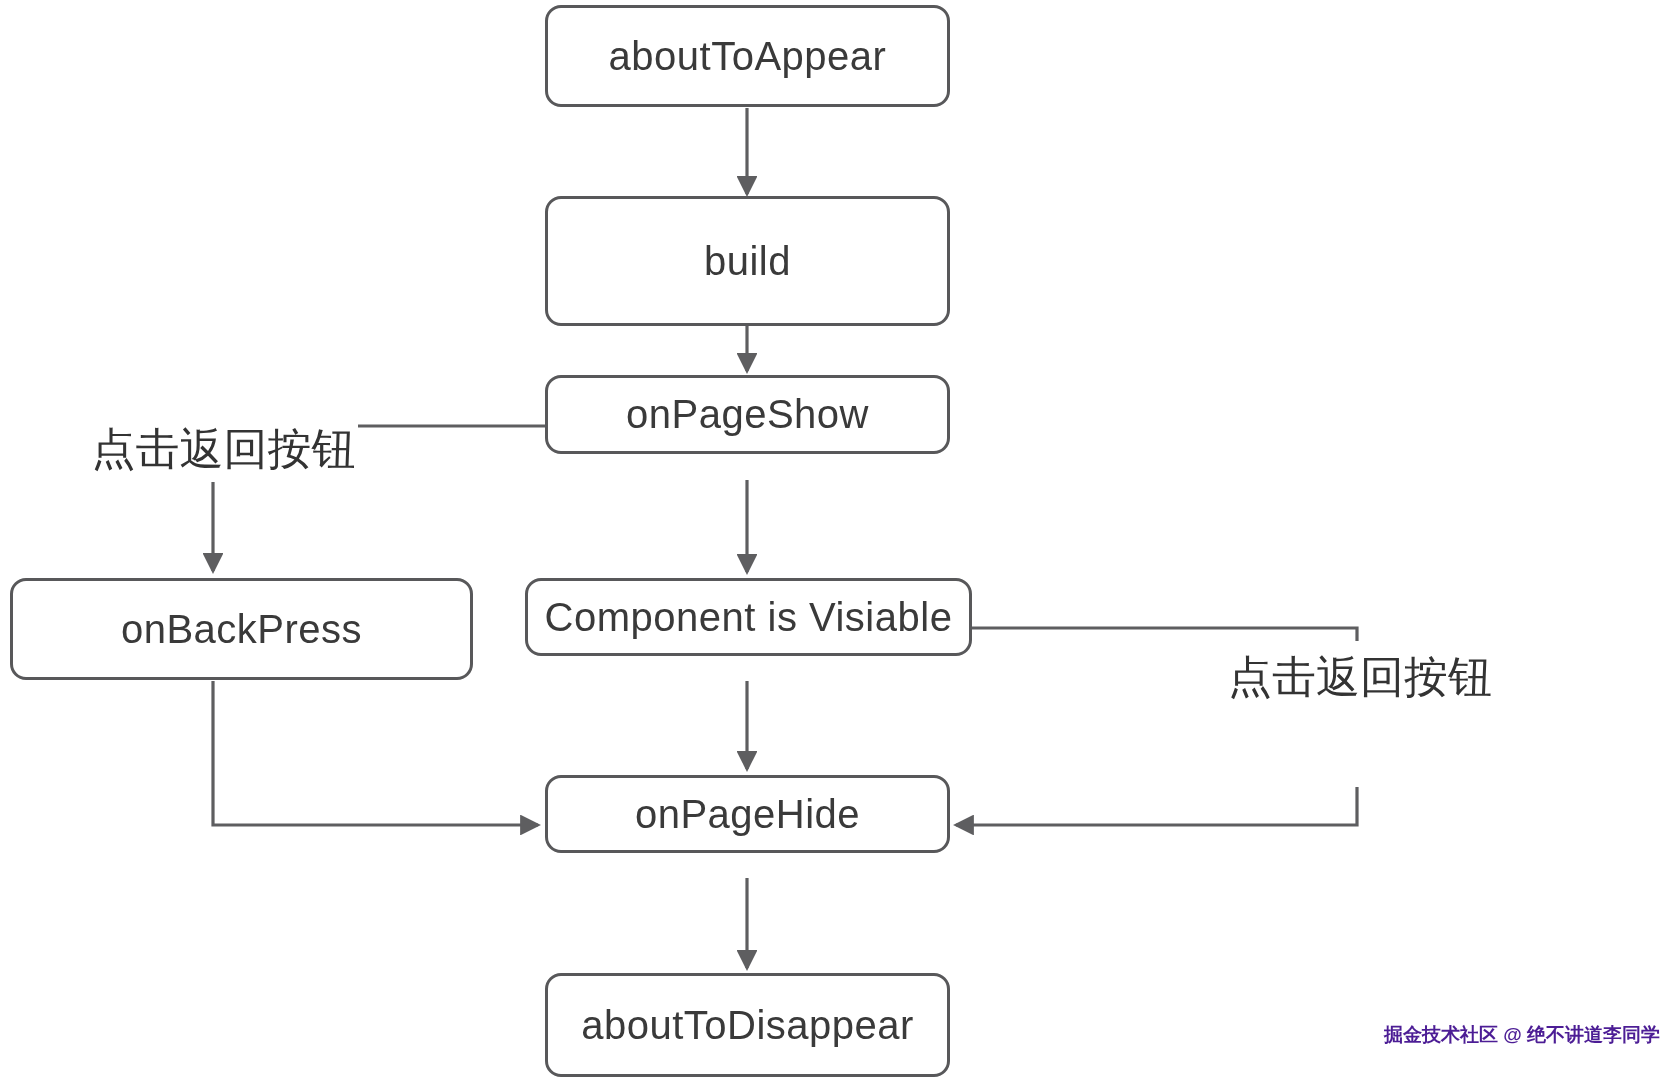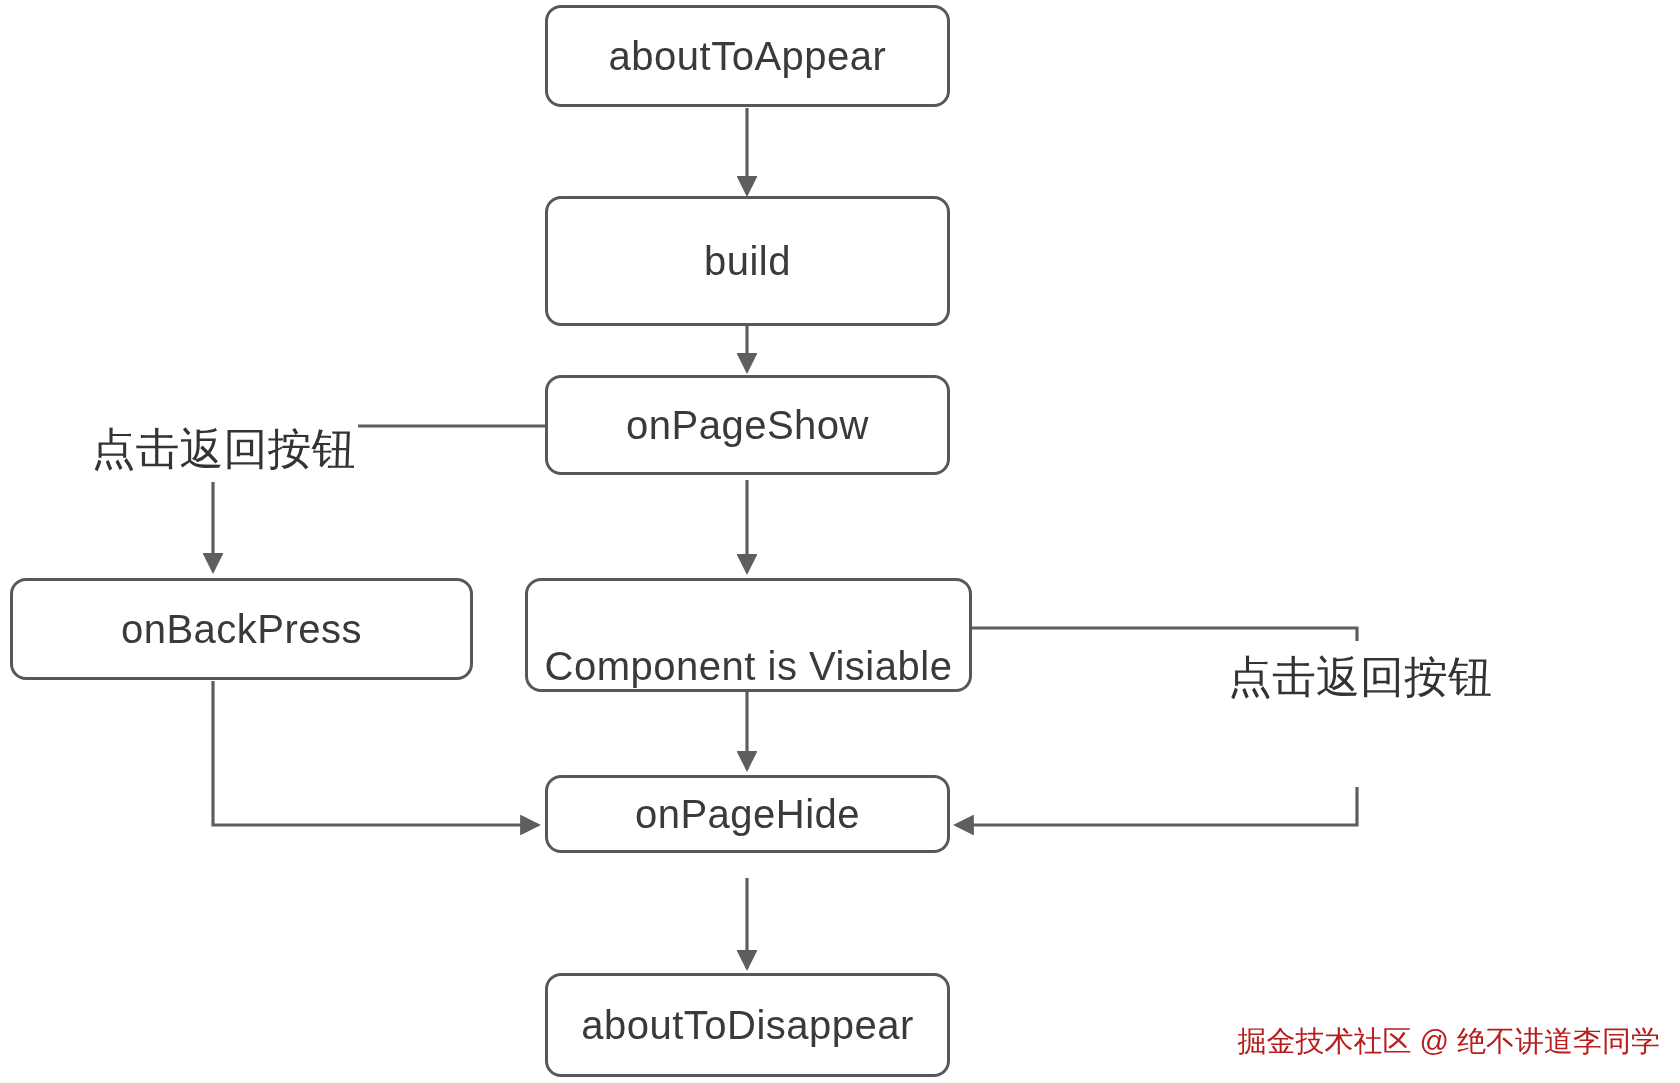--- a/index.html
+++ b/index.html
@@ -31,22 +31,22 @@
     display: flex;
     align-items: center;
     justify-content: center;
     color: #3a3a3a;
     font-size: 40px;
     letter-spacing: 0.5px;
     white-space: nowrap;
   }
   .n-about-to-appear   { left: 545px; top: 5px;   width: 405px; height: 102px; }
   .n-build             { left: 545px; top: 196px; width: 405px; height: 130px; }
-  .n-on-page-show      { left: 545px; top: 375px; width: 405px; height: 100px; }
-  .n-component-visible { left: 525px; top: 578px; width: 447px; height: 114px; align-items: flex-end; }
+  .n-on-page-show      { left: 545px; top: 375px; width: 405px; height: 79px; }
+  .n-component-visible { left: 525px; top: 578px; width: 447px; height: 78px; }
   .n-on-back-press     { left: 10px;  top: 578px; width: 463px; height: 102px; }
   .n-on-page-hide      { left: 545px; top: 775px; width: 405px; height: 78px; }
   .n-about-to-disappear{ left: 545px; top: 973px; width: 405px; height: 104px; text-align: center; }
 
   .annotation {
     position: absolute;
     color: #333333;
     font-size: 44px;
     white-space: nowrap;
   }
@@ -60,23 +60,23 @@
     left: 1052px;
     top: 638px;
     width: 616px;
     text-align: center;
     line-height: 77px;
   }
   .watermark {
     position: absolute;
     right: 20px;
     top: 1022px;
-    font-size: 29px;
-    font-weight: 400;
-    color: #b91c1c;
+    font-size: 19px;
+    font-weight: 700;
+    color: #4c1d95;
     text-shadow: 2px 2px 1px #ffffff;
     white-space: nowrap;
   }
 </style>
 </head>
 <body>
 
 <div class="canvas">
 
   <svg class="edges" viewBox="0 0 1680 1083">

